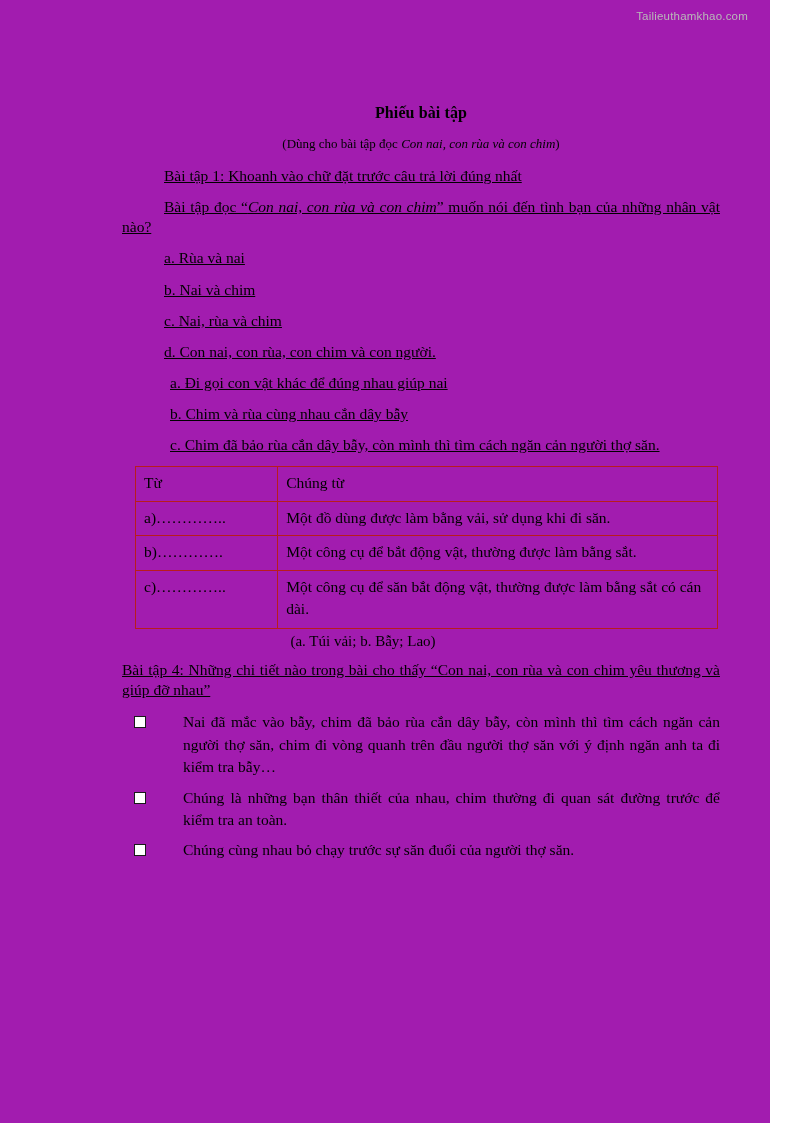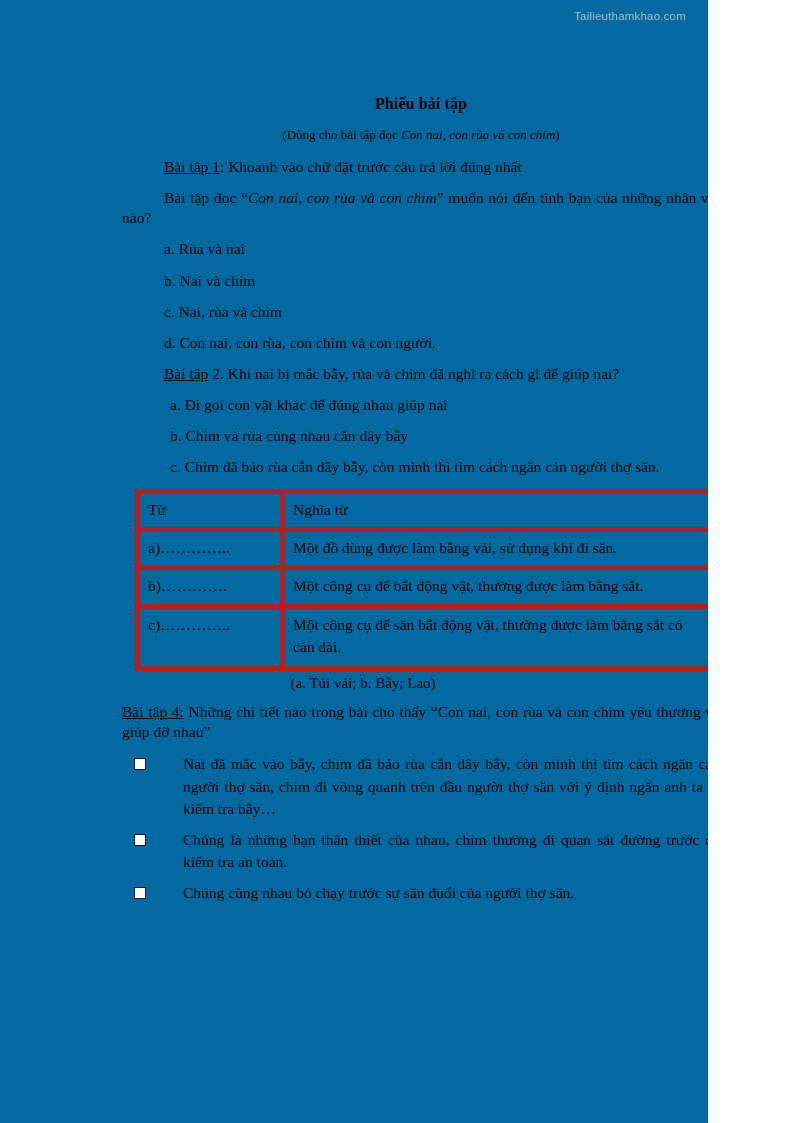--- a/index.html
+++ b/index.html
@@ -2,23 +2,23 @@
 <html><head>
 <meta charset="utf-8">
 <style>
   html, body {
     margin: 0;
     padding: 0;
     background: #ffffff;
   }
   .page {
     position: relative;
-    width: 708px;
+    width: 770px;
     height: 1123px;
-    background: #0369a1;
+    background: #a21caf;
     font-family: "Liberation Serif", "DejaVu Serif", serif;
     font-size: 15.5px;
     color: #000000;
     overflow: hidden;
   }
   .watermark {
     position: absolute;
     top: 10px;
     right: 22px;
     font-family: "Liberation Sans", sans-serif;
@@ -29,48 +29,49 @@
   .content {
     position: absolute;
     left: 122px;
     top: 88px;
     width: 598px;
   }
   .title {
     text-align: center;
     font-weight: bold;
     font-size: 16px;
-    margin: 7px 0 14px 0;
+    margin: 16px 0 14px 0;
     letter-spacing: 0.1px;
   }
   .subtitle {
     text-align: center;
     font-size: 13px;
     margin: 0 0 14px 0;
   }
   .subtitle .ital { font-style: italic; }
   p.line {
     margin: 0 0 11px 0;
     line-height: 1.30;
+    text-decoration: underline;
   }
   p.indent { text-indent: 0; padding-left: 42px; }
   p.indent2 { text-indent: 0; padding-left: 48px; }
   p.first-indent { padding-left: 42px; }
   .u { text-decoration: underline; }
   .ital { font-style: italic; }
   .justify { text-align: justify; text-justify: inter-word; }
 
   table.vocab {
     border-collapse: collapse;
     width: 583px;
     margin: 4px 0 0 13px;
     font-size: 15.5px;
   }
   table.vocab td {
-    border: 5px solid #b91c1c;
+    border: 1px solid #b91c1c;
     padding: 5px 8px 6px 8px;
     vertical-align: top;
     line-height: 1.45;
   }
   table.vocab td.c1 { width: 128px; }
   table.vocab td.c2 { width: 447px; }
   td.tall { height: 46px; }
 
   .answer-key {
     text-align: center;
@@ -116,32 +117,31 @@
 
     <p class="line first-indent"><span class="u">Bài tập 1</span><span>: Khoanh vào chữ đặt trước câu trả lời đúng nhất</span></p>
 
     <p class="line justify" style="text-indent:42px;"><span>Bài tập đọc “</span><span class="ital">Con nai, con rùa và con chim</span><span>” muốn nói đến tình bạn của những nhân vật nào?</span></p>
 
     <p class="line indent">a. Rùa và nai</p>
     <p class="line indent">b. Nai và chim</p>
     <p class="line indent">c. Nai, rùa và chim</p>
     <p class="line indent">d. Con nai, con rùa, con chim và con người.</p>
 
-    <p class="line first-indent"><span class="u">Bài tập</span><span> 2. Khi nai bị mắc bẫy, rùa và chim đã nghĩ ra cách gì để giúp nai?</span></p>
 
     <p class="line indent2">a. Đi gọi con vật khác để đúng nhau giúp nai</p>
     <p class="line indent2">b. Chim và rùa cùng nhau cắn dây bẫy</p>
     <p class="line indent2">c. Chim đã bảo rùa cắn dây bẫy, còn mình thì tìm cách ngăn cản người thợ săn.</p>
 
 
     <table class="vocab">
       <tbody>
         <tr>
           <td class="c1">Từ</td>
-          <td class="c2">Nghĩa từ</td>
+          <td class="c2">Chúng từ</td>
         </tr>
         <tr>
           <td class="c1">a)…………..</td>
           <td class="c2">Một đồ dùng được làm bằng vải, sử dụng khi đi săn.</td>
         </tr>
         <tr>
           <td class="c1">b)………….</td>
           <td class="c2">Một công cụ để bắt động vật, thường được làm bằng sắt.</td>
         </tr>
         <tr>

